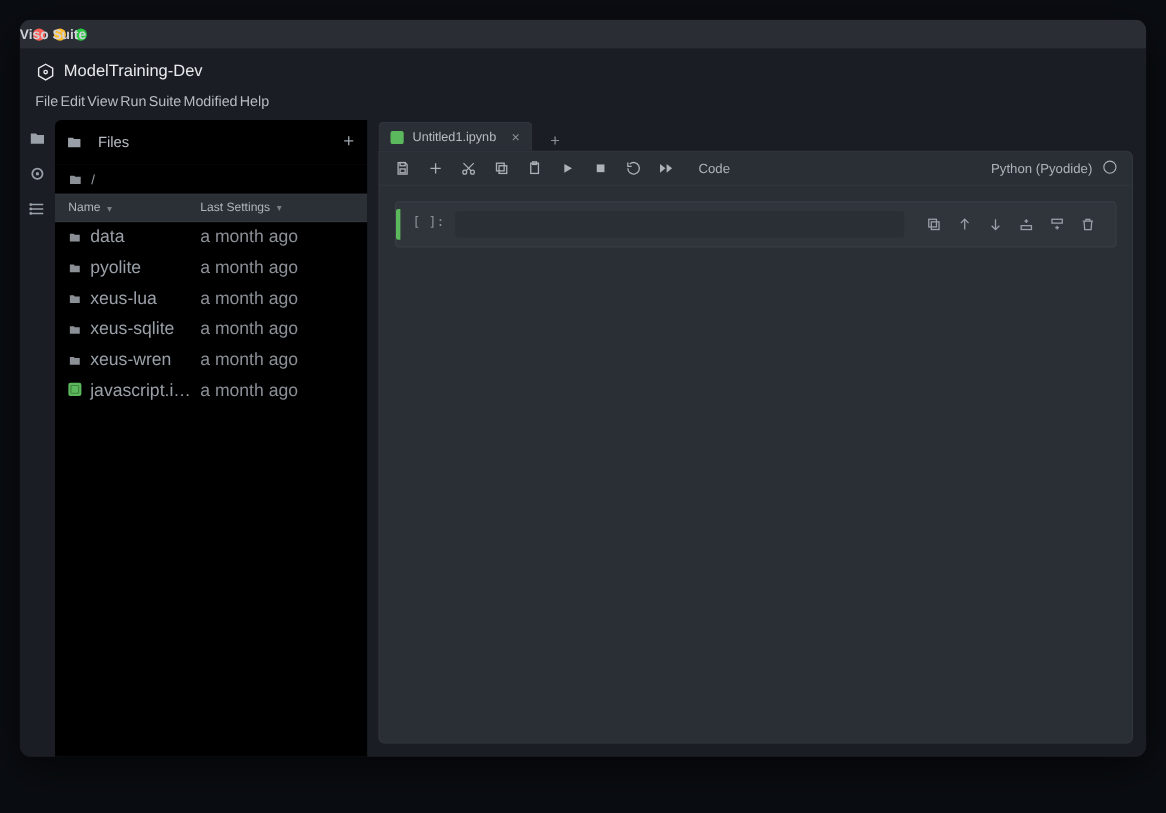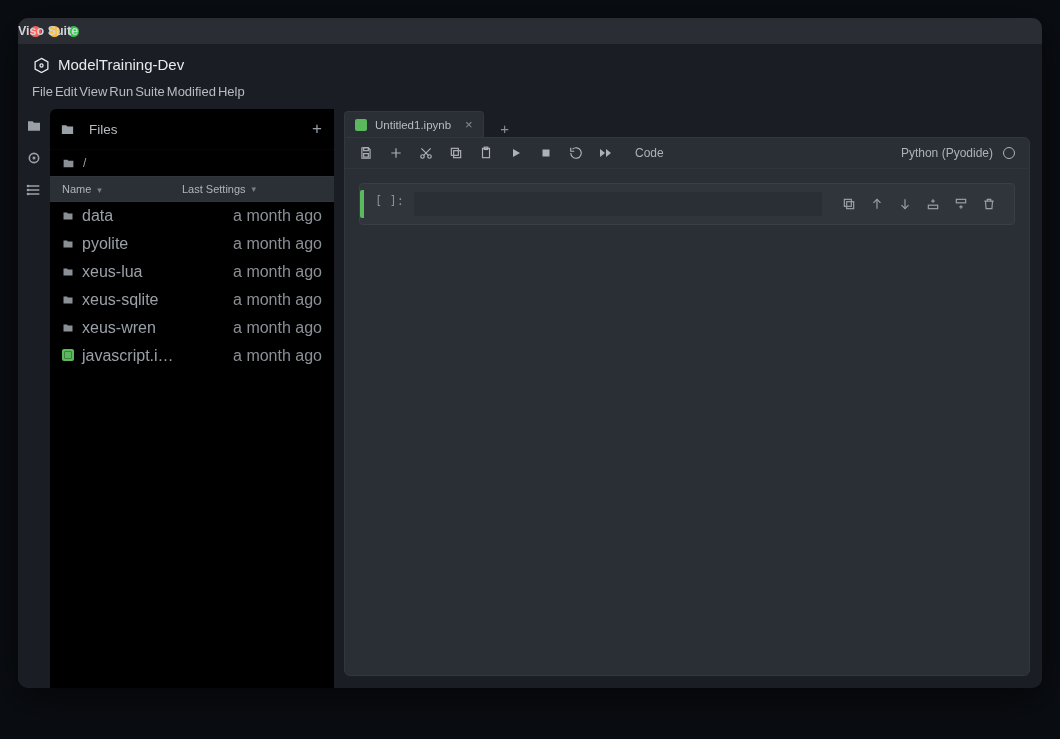--- a/index.html
+++ b/index.html
@@ -81,21 +81,21 @@
     border-bottom:1px solid rgba(255,255,255,0.03);
   }
   .col-name { flex: 0 0 120px; display:flex; align-items:flex-end; gap:6px;}
   .col-mod { flex:1; display:flex; align-items:center; gap:6px;}
   .sort-icon { font-size:9px; opacity:0.6; }
   .file-list { flex:1; overflow:auto; }
   .file-row {
     display:flex; align-items:center; padding:5px 12px; font-size:16px; color:#9aa0a8;
   }
   .file-row .fname { flex:0 0 120px; display:flex; align-items:center; gap:8px; white-space:nowrap; overflow:hidden; text-overflow:ellipsis;}
-  .file-row .fmod { flex:1; color:#8b8f96;text-align:right; }
+  .file-row .fmod { flex:1; color:#8b8f96; }
   .folder-ico { color:#8b8f96; }
   .nb-ico { width:12px; height:12px; background:#5cb85c; border-radius:2px; display:inline-block; position:relative;}
   .nb-ico::after{content:"";position:absolute;inset:2px;border:1px solid rgba(0,0,0,0.3);border-radius:1px;}
   
   .main { flex:1; display:flex; flex-direction:column; background:#1a1e24; padding: 6px 12px 12px 10px;}
   .tabbar { display:flex; align-items:flex-end; height:28px; gap:0;}
   .tab {
     display:flex; align-items:center; gap:8px;
     background:#2a2e35; padding:0 10px; height:26px; border-radius:4px 4px 0 0;
     font-size:11.5px; color:#b8bcc2;
@@ -107,21 +107,21 @@
   .notebook {
     flex:1; background:#2a2e35; border:1px solid #32363d; border-radius:0 6px 6px 6px;
     display:flex; flex-direction:column;
   }
   .nb-toolbar {
     display:flex; align-items:center; justify-content:space-between;
     padding:8px 14px; border-bottom:1px solid rgba(255,255,255,0.03);
     font-size:12px; color:#aeb2b8;
   }
   .tb-left { display:flex; align-items:flex-end; gap:16px;}
-  .tb-right { display:flex; align-items:center; gap:10px;}
+  .tb-right { display:flex; gap:10px;}
   .tb-icon { width:14px;height:14px; color:#aeb2b8; display:flex;align-items:center;justify-content:center;}
   .celltype { margin-left:6px;}
   .kstatus-circle { width:12px;height:12px;border:1.5px solid #aeb2b8;border-radius:50%;}
   
   .cell-area { flex:1; padding:14px; }
   .cell {
     display:flex; align-items:stretch; gap:10px;
     background:#30343b; border:1px solid #3a3e45; border-radius:4px;
     padding:6px 8px 6px 0;
     position:relative;

